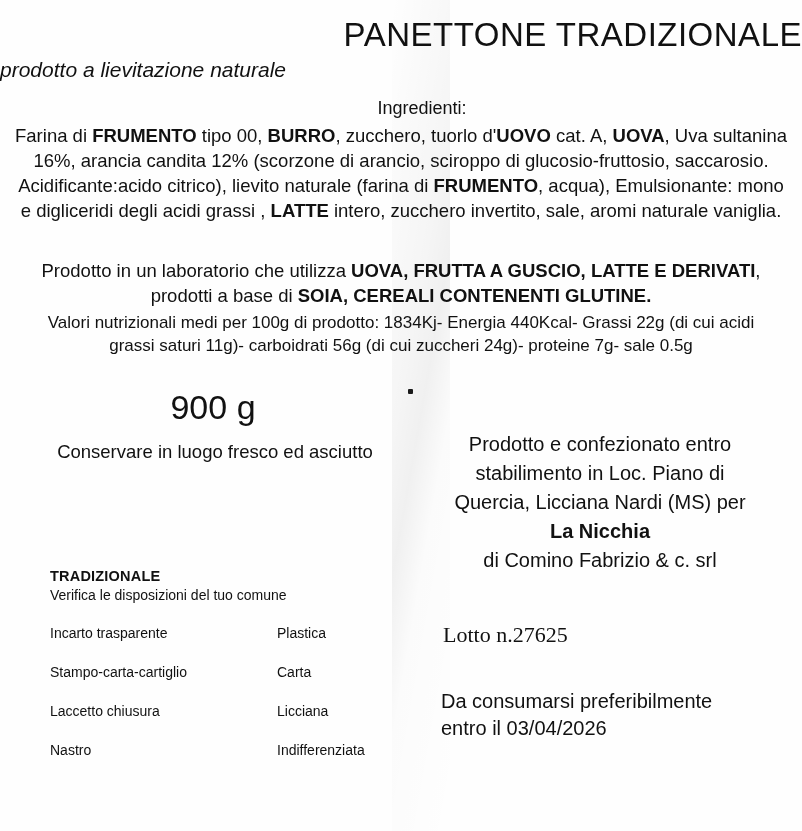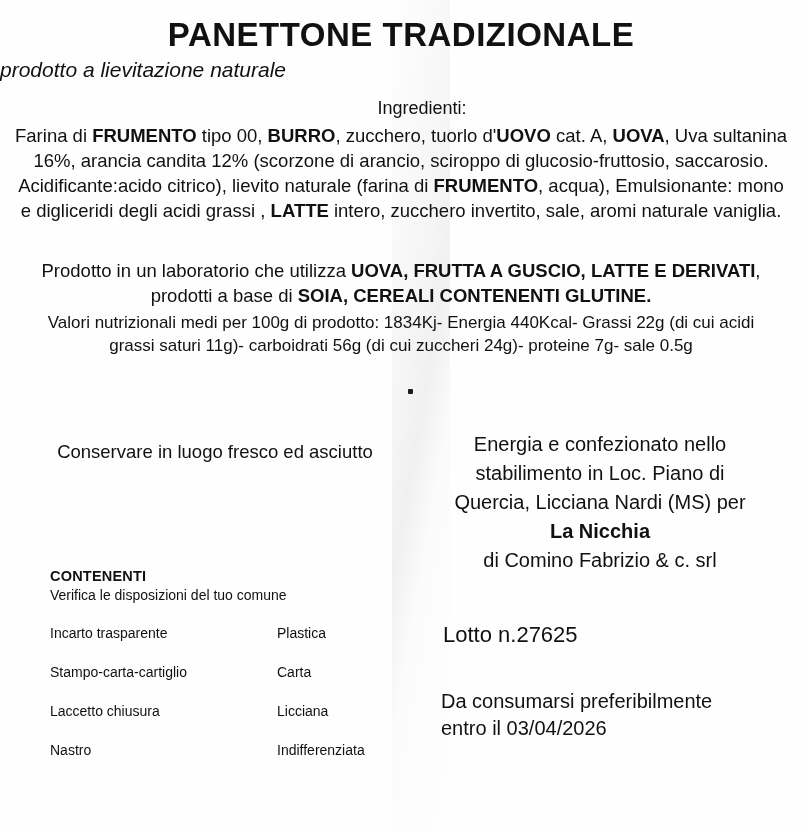--- a/index.html
+++ b/index.html
@@ -41,23 +41,23 @@
     height: 5px;
     background: #1a1a1a;
     border-radius: 1px;
   }
 
   .title {
     position: absolute;
     top: 16px;
     left: 0;
     width: 802px;
-    text-align: center;
+    text-align: right;
     font-size: 33px;
-    font-weight: bold;
+    font-weight: normal;
     letter-spacing: 0.5px;
   }
   .subtitle {
     position: absolute;
     top: 58px;
     left: 0;
     width: 802px;
     font-size: 21px;
     font-style: italic;
   }
@@ -157,20 +157,21 @@
     padding: 0 0 23px 0;
     vertical-align: top;
   }
   .disposal-table td.col-item { width: 227px; }
 
   .lotto {
     position: absolute;
     top: 622px;
     left: 443px;
     font-size: 22px;
+    font-family: Liberation Serif, serif;
   }
   .expiry {
     position: absolute;
     top: 688px;
     left: 441px;
     width: 350px;
     font-size: 20px;
     line-height: 27px;
   }
 </style>
@@ -187,35 +188,36 @@
   <div class="subtitle">prodotto a lievitazione naturale</div>
 
   <div class="ingredients-heading">Ingredienti:</div>
 
   <div class="ingredients-body">Farina di <b>FRUMENTO</b> tipo 00, <b>BURRO</b>, zucchero, tuorlo d'<b>UOVO</b> cat. A, <b>UOVA</b>, Uva sultanina 16%, arancia candita 12% (scorzone di arancio, sciroppo di glucosio-fruttosio, saccarosio. Acidificante:acido citrico), lievito naturale (farina di <b>FRUMENTO</b>, acqua), Emulsionante: mono e digliceridi degli acidi grassi , <b>LATTE</b> intero,  zucchero invertito, sale, aromi naturale vaniglia.</div>
 
   <div class="allergen-note">Prodotto in un laboratorio che utilizza <b>UOVA, FRUTTA A GUSCIO, LATTE E DERIVATI</b>, prodotti a base di <b>SOIA, CEREALI CONTENENTI GLUTINE.</b></div>
 
   <div class="nutrition">Valori nutrizionali medi per 100g di prodotto: 1834Kj-  Energia 440Kcal-  Grassi 22g (di cui acidi grassi saturi 11g)-  carboidrati 56g (di cui zuccheri 24g)- proteine 7g- sale 0.5g</div>
 
+  <div class="weight">900 g</div>
 
   <div class="storage">
     <div>Conservare in luogo fresco ed asciutto</div>
   </div>
 
   <div class="producer">
-    <div>Energia e confezionato nello</div>
+    <div>Prodotto e confezionato entro</div>
     <div>stabilimento in Loc. Piano di</div>
     <div>Quercia, Licciana Nardi (MS) per</div>
     <div class="brand">La Nicchia</div>
     <div>di Comino Fabrizio &amp; c. srl</div>
   </div>
 
   <div class="disposal">
-    <div class="disposal-title">CONTENENTI</div>
+    <div class="disposal-title">TRADIZIONALE</div>
     <div class="disposal-sub">Verifica le disposizioni del tuo comune</div>
     <table class="disposal-table">
       <tbody>
         <tr>
           <td class="col-item">Incarto trasparente</td>
           <td>Plastica</td>
         </tr>
         <tr>
           <td class="col-item">Stampo-carta-cartiglio</td>
           <td>Carta</td>

